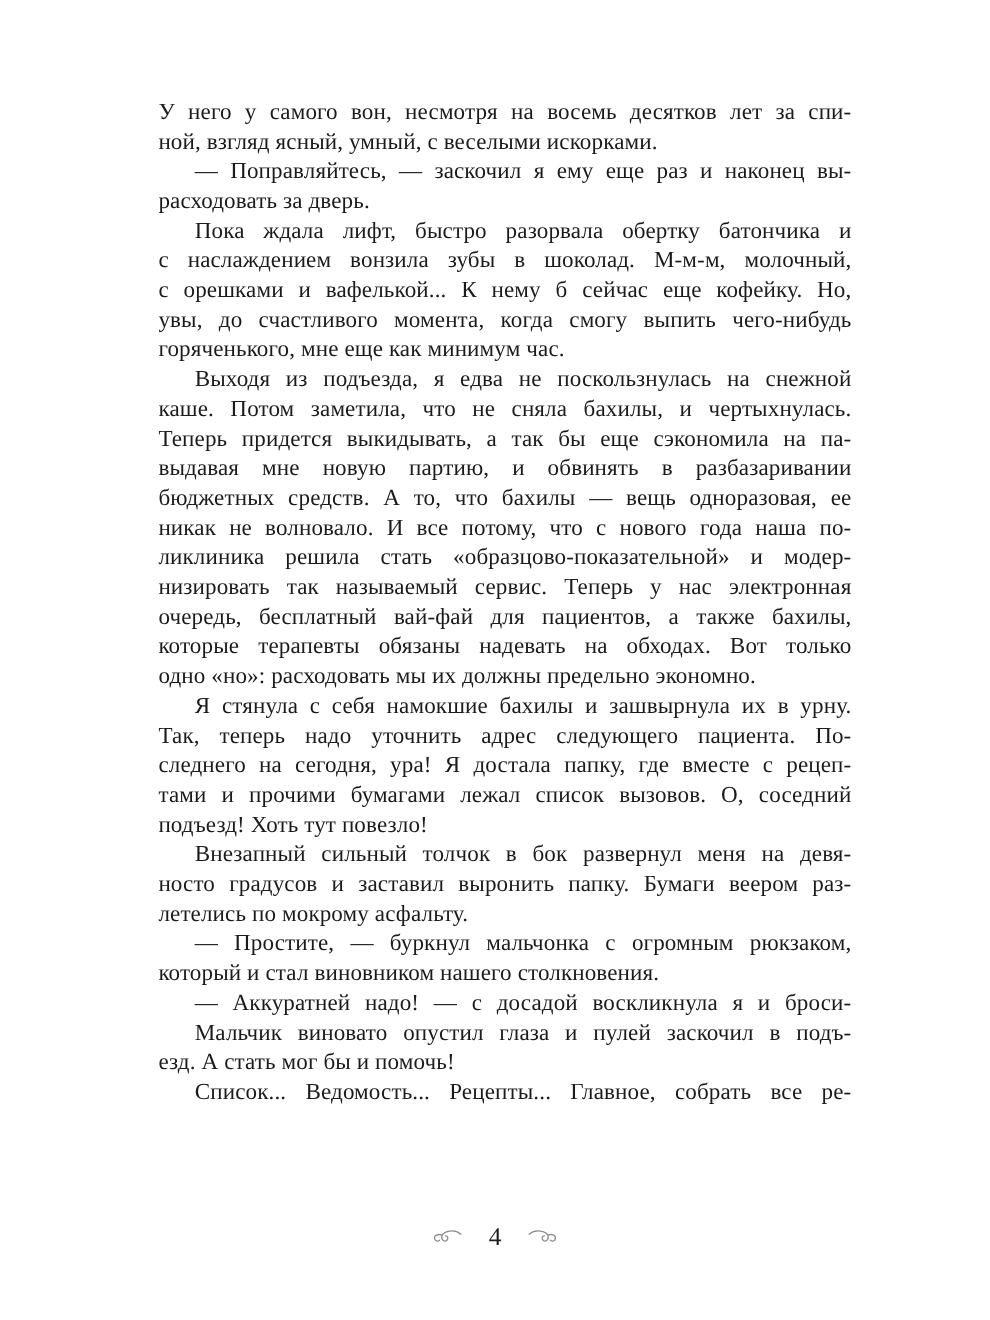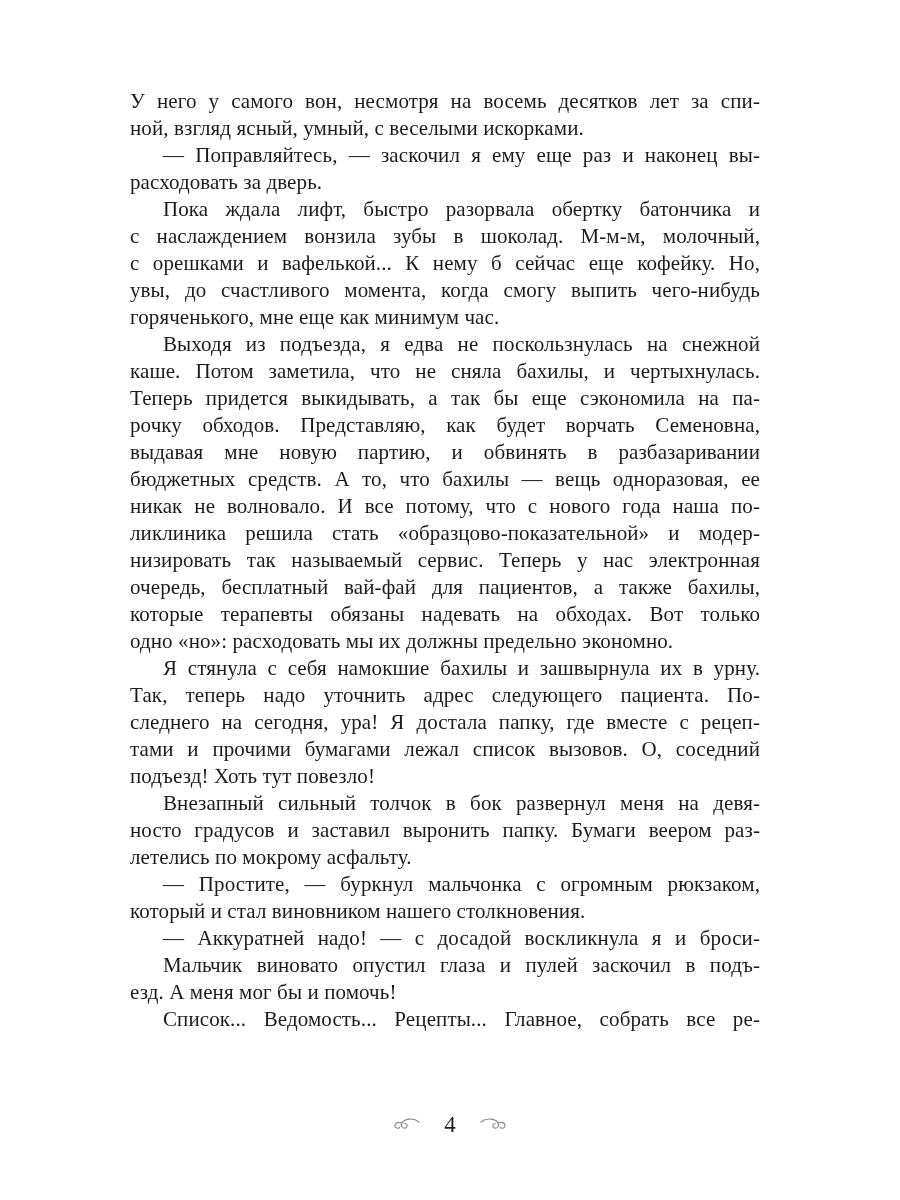--- a/index.html
+++ b/index.html
@@ -14,21 +14,21 @@
     font-family: "Liberation Serif", "DejaVu Serif", serif;
     overflow: hidden;
   }
   .page {
     position: absolute;
     inset: 0;
     background: #ffffff;
   }
   .text-block {
     position: absolute;
-    left: 130px;
+    left: 144px;
     top: 88px;
     width: 630px;
     font-size: 21px;
     line-height: 27px;
     color: #1b1b1b;
     letter-spacing: 0.1px;
   }
   .para { margin: 0; padding: 0; }
   .line {
     text-align: justify;
@@ -81,21 +81,20 @@
         <div class="line indent">Пока ждала лифт, быстро разорвала обертку батончика и</div>
         <div class="line">с наслаждением вонзила зубы в шоколад. М-м-м, молочный,</div>
         <div class="line">с орешками и вафелькой... К нему б сейчас еще кофейку. Но,</div>
         <div class="line">увы, до счастливого момента, когда смогу выпить чего-нибудь</div>
         <div class="line last">горяченького, мне еще как минимум час.</div>
       </div>
       <div class="para">
         <div class="line indent">Выходя из подъезда, я едва не поскользнулась на снежной</div>
         <div class="line">каше. Потом заметила, что не сняла бахилы, и чертыхнулась.</div>
         <div class="line">Теперь придется выкидывать, а так бы еще сэкономила на па-</div>
-        <div class="line">рочку обходов. Представляю, как будет ворчать Семеновна,</div>
         <div class="line">выдавая мне новую партию, и обвинять в разбазаривании</div>
         <div class="line">бюджетных средств. А то, что бахилы — вещь одноразовая, ее</div>
         <div class="line">никак не волновало. И все потому, что с нового года наша по-</div>
         <div class="line">ликлиника решила стать «образцово-показательной» и модер-</div>
         <div class="line">низировать так называемый сервис. Теперь у нас электронная</div>
         <div class="line">очередь, бесплатный вай-фай для пациентов, а также бахилы,</div>
         <div class="line">которые терапевты обязаны надевать на обходах. Вот только</div>
         <div class="line last">одно «но»: расходовать мы их должны предельно экономно.</div>
       </div>
       <div class="para">
@@ -112,21 +111,21 @@
       </div>
       <div class="para">
         <div class="line indent">— Простите, — буркнул мальчонка с огромным рюкзаком,</div>
         <div class="line last">который и стал виновником нашего столкновения.</div>
       </div>
       <div class="para">
         <div class="line indent">— Аккуратней надо! — с досадой воскликнула я и броси-</div>
       </div>
       <div class="para">
         <div class="line indent">Мальчик виновато опустил глаза и пулей заскочил в подъ-</div>
-        <div class="line last">езд. А меня мог бы и помочь!</div>
+        <div class="line last">езд. А стать мог бы и помочь!</div>
       </div>
       <div class="para">
         <div class="line indent">Список... Ведомость... Рецепты... Главное, собрать все ре-</div>
       </div>
     </div>
 
   <div class="footer">
     <span class="orn">
       <svg width="26" height="13" viewBox="0 0 26 13" aria-hidden="true">
         <path d="M25,4 C19,-1 10,1 8,5 C6.5,8 9,11 11.5,10 C14,9 13.5,5.5 11,5.5

